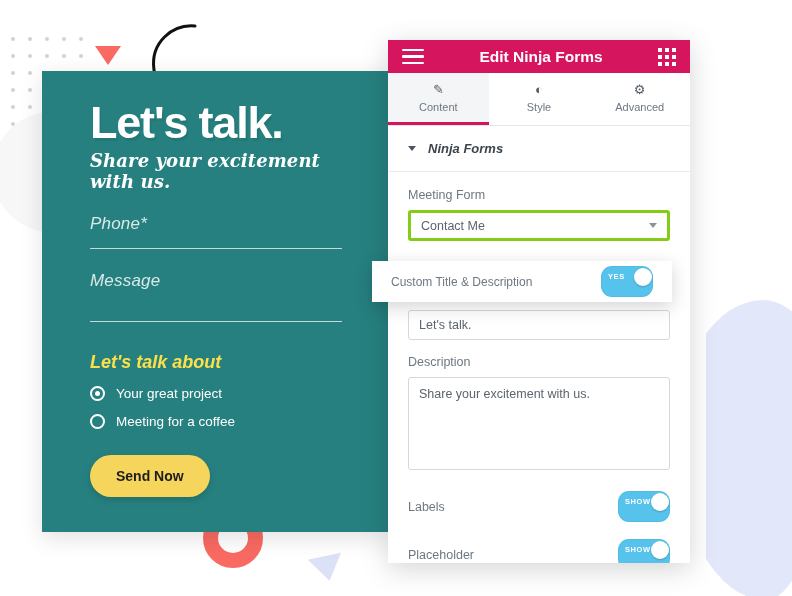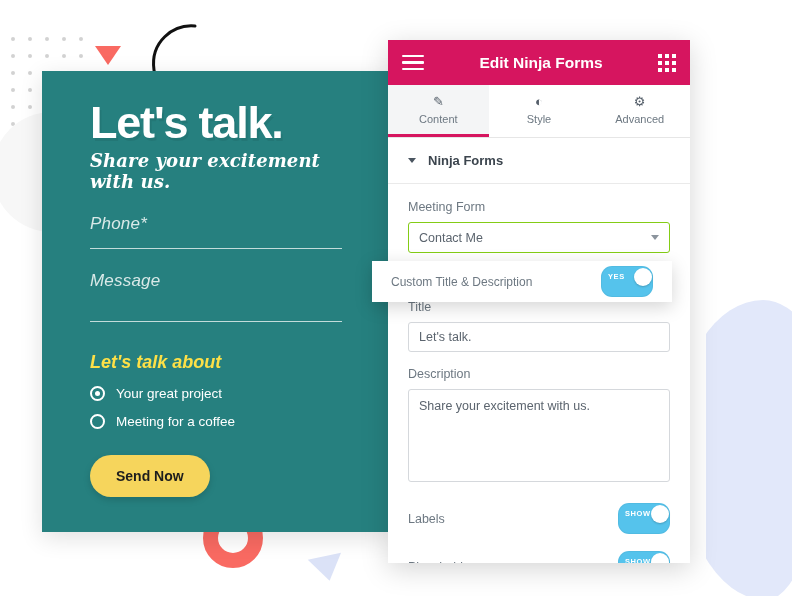--- a/index.html
+++ b/index.html
@@ -102,21 +102,21 @@
 
   
   #editor-panel {
     position: absolute; left: 388px; top: 40px;
     width: 302px; height: 523px;
     background: #ffffff;
     box-shadow: 0 6px 26px rgba(0,0,0,.17);
     overflow: hidden;
   }
   #panel-header {
-    height: 45px; background: #D6155F;
+    height: 33px; background: #D6155F;
     display: flex; align-items: center; justify-content: space-between;
     padding: 0 14px;
   }
   #hamburger-icon { width: 22px; cursor: pointer; }
   #hamburger-icon i {
     display: block; height: 2.5px; background: #fff; margin: 4px 0; border-radius: 1px;
   }
   #panel-title { color: #ffffff; font-size: 15.5px; font-weight: 700; }
   #apps-grid-icon {
     display: grid; grid-template-columns: repeat(3, 4px);
@@ -130,34 +130,34 @@
     align-items: center; justify-content: center;
     font-size: 11px; color: #6d7882; cursor: pointer;
     background: #ffffff; border-bottom: 3px solid transparent;
   }
   .tab.active { background: #f4f5f6; border-bottom-color: #D6155F; }
   .tab-icon { font-size: 13px; line-height: 1; margin-bottom: 6px; color: #555f6a; }
   .tab-label { line-height: 1; }
 
   #section-row {
     height: 46px; display: flex; align-items: center;
-    padding: 0 20px; border-bottom: 1px solid #eaeaea; background: #fff;
+    padding: 0 20px; border-bottom: 1px solid #eaeaea; background: #fff; font-style: italic;
   }
   #section-caret {
     width: 0; height: 0; margin-right: 12px;
     border-left: 4.5px solid transparent; border-right: 4.5px solid transparent;
     border-top: 5.5px solid #4a5560; cursor: pointer;
   }
   #section-title { font-size: 13px; font-weight: 700; color: #3c454e; }
 
   .panel-body { padding: 16px 20px 0 20px; }
   .ctl-label { font-size: 12.5px; color: #6d7882; margin-bottom: 8px; }
 
   #contact-form-select {
-    width: 100%; height: 31px; border: 1px solid #84cc16; border-radius: 3px;
+    width: 100%; height: 31px; border: 3px solid #84cc16; border-radius: 3px;
     background: #fff; display: flex; align-items: center; justify-content: space-between;
     padding: 0 10px; font-size: 12.5px; color: #5b646e; cursor: pointer;
   }
   .caret-down {
     width: 0; height: 0;
     border-left: 4.5px solid transparent; border-right: 4.5px solid transparent;
     border-top: 5.5px solid #8b949d;
   }
 
   #title-input, #description-textarea {

